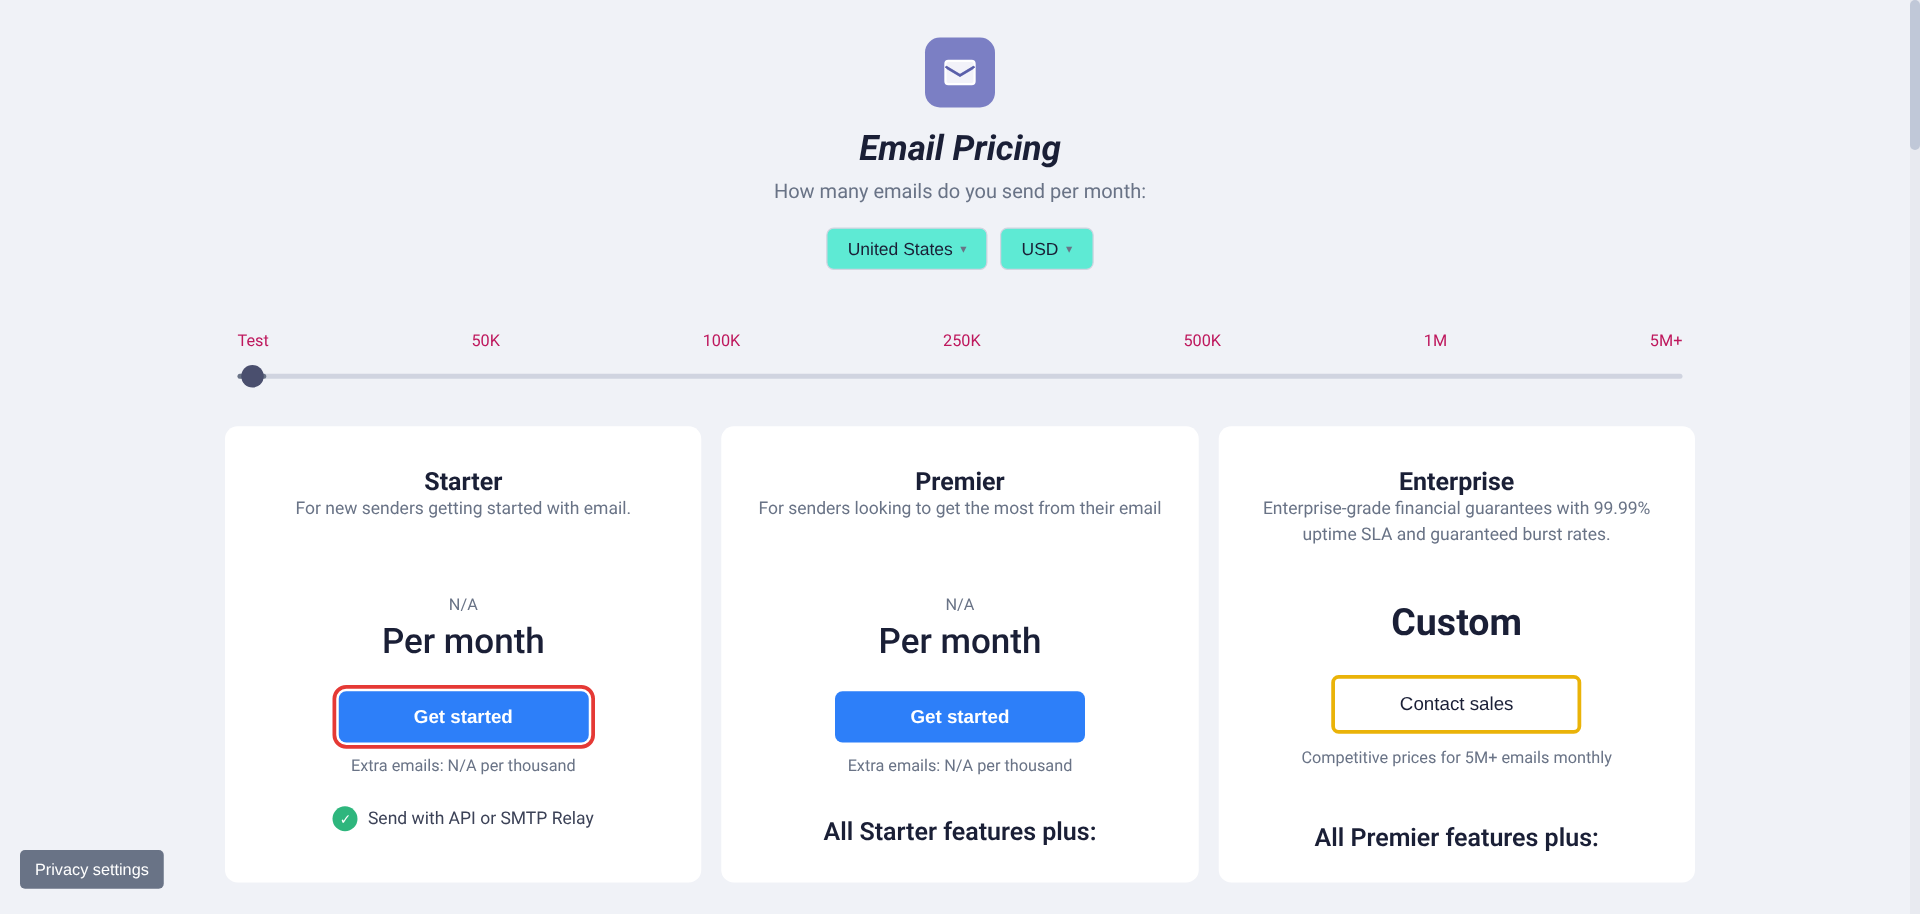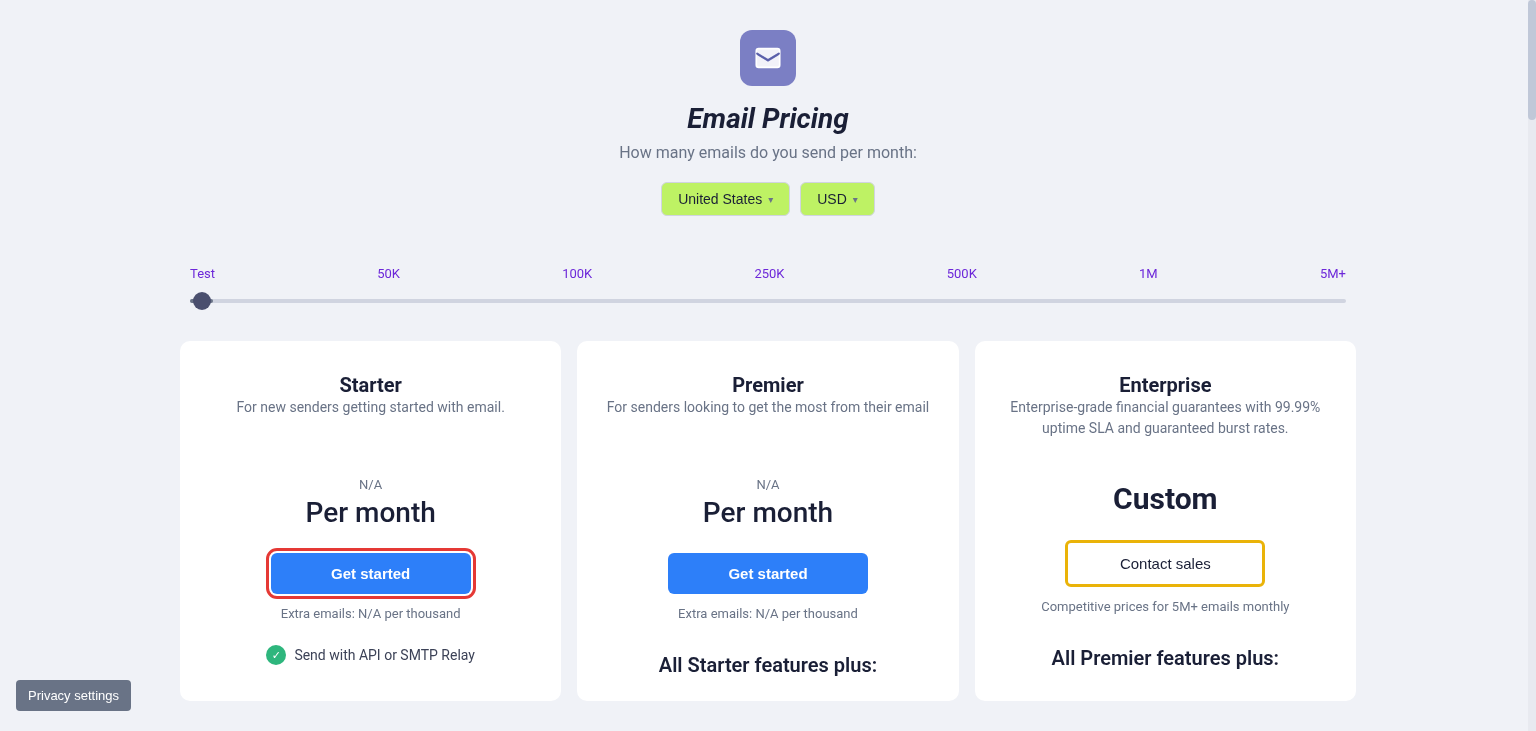--- a/index.html
+++ b/index.html
@@ -56,21 +56,21 @@
       display: flex;
       gap: 10px;
       margin-bottom: 30px;
     }
 
     .selector-btn {
       display: flex;
       align-items: center;
       gap: 6px;
       padding: 8px 16px;
-      background: #bef264;
+      background: #5eead4;
       border: 1px solid #d0d4e0;
       border-radius: 6px;
       font-size: 14px;
       color: #1a1f36;
       cursor: pointer;
       font-weight: 500;
     }
 
     .selector-btn .chevron {
       font-size: 10px;
@@ -80,21 +80,21 @@
     
     .slider-section {
       width: 100%;
       padding: 0 10px 30px;
     }
 
     .slider-labels {
       display: flex;
       justify-content: space-between;
       margin-bottom: 10px;
-      color: #6d28d9;
+      color: #be185d;
       font-size: 13px;
     }
 
     .slider-track-wrapper {
       position: relative;
       width: 100%;
       height: 20px;
       display: flex;
       align-items: center;
     }
@@ -249,21 +249,21 @@
       font-weight: 600;
       color: #1a1f36;
       margin-top: 16px;
       width: 100%;
       text-align: center;
     }
 
     .competitive-text {
       font-size: 13px;
       color: #697386;
-      margin-bottom: 16px;
+      margin-bottom: 28px;
     }
 
     
     .privacy-settings-btn {
       position: fixed;
       bottom: 20px;
       left: 16px;
       background: #697386;
       color: white;
       border: none;

